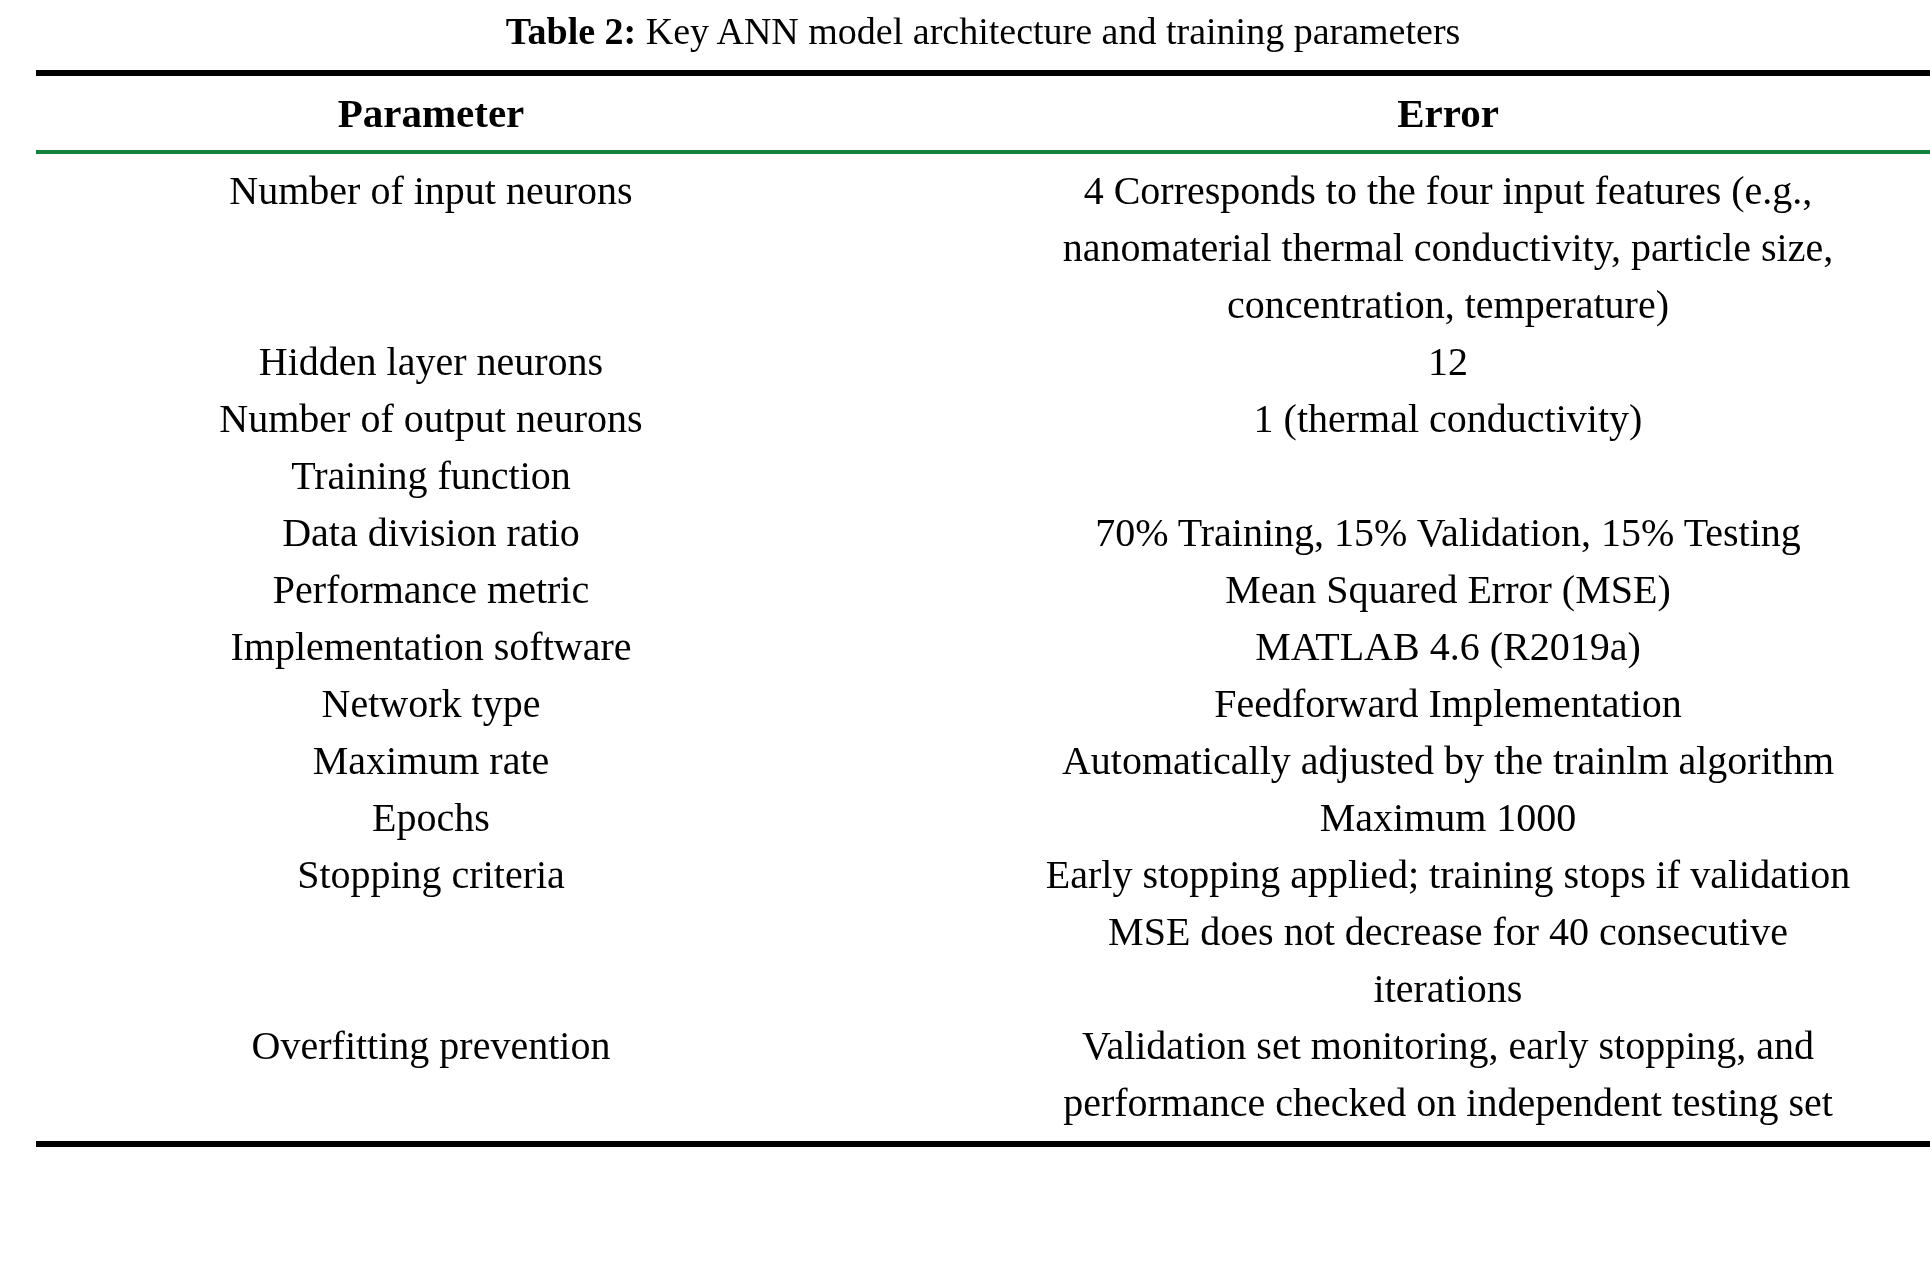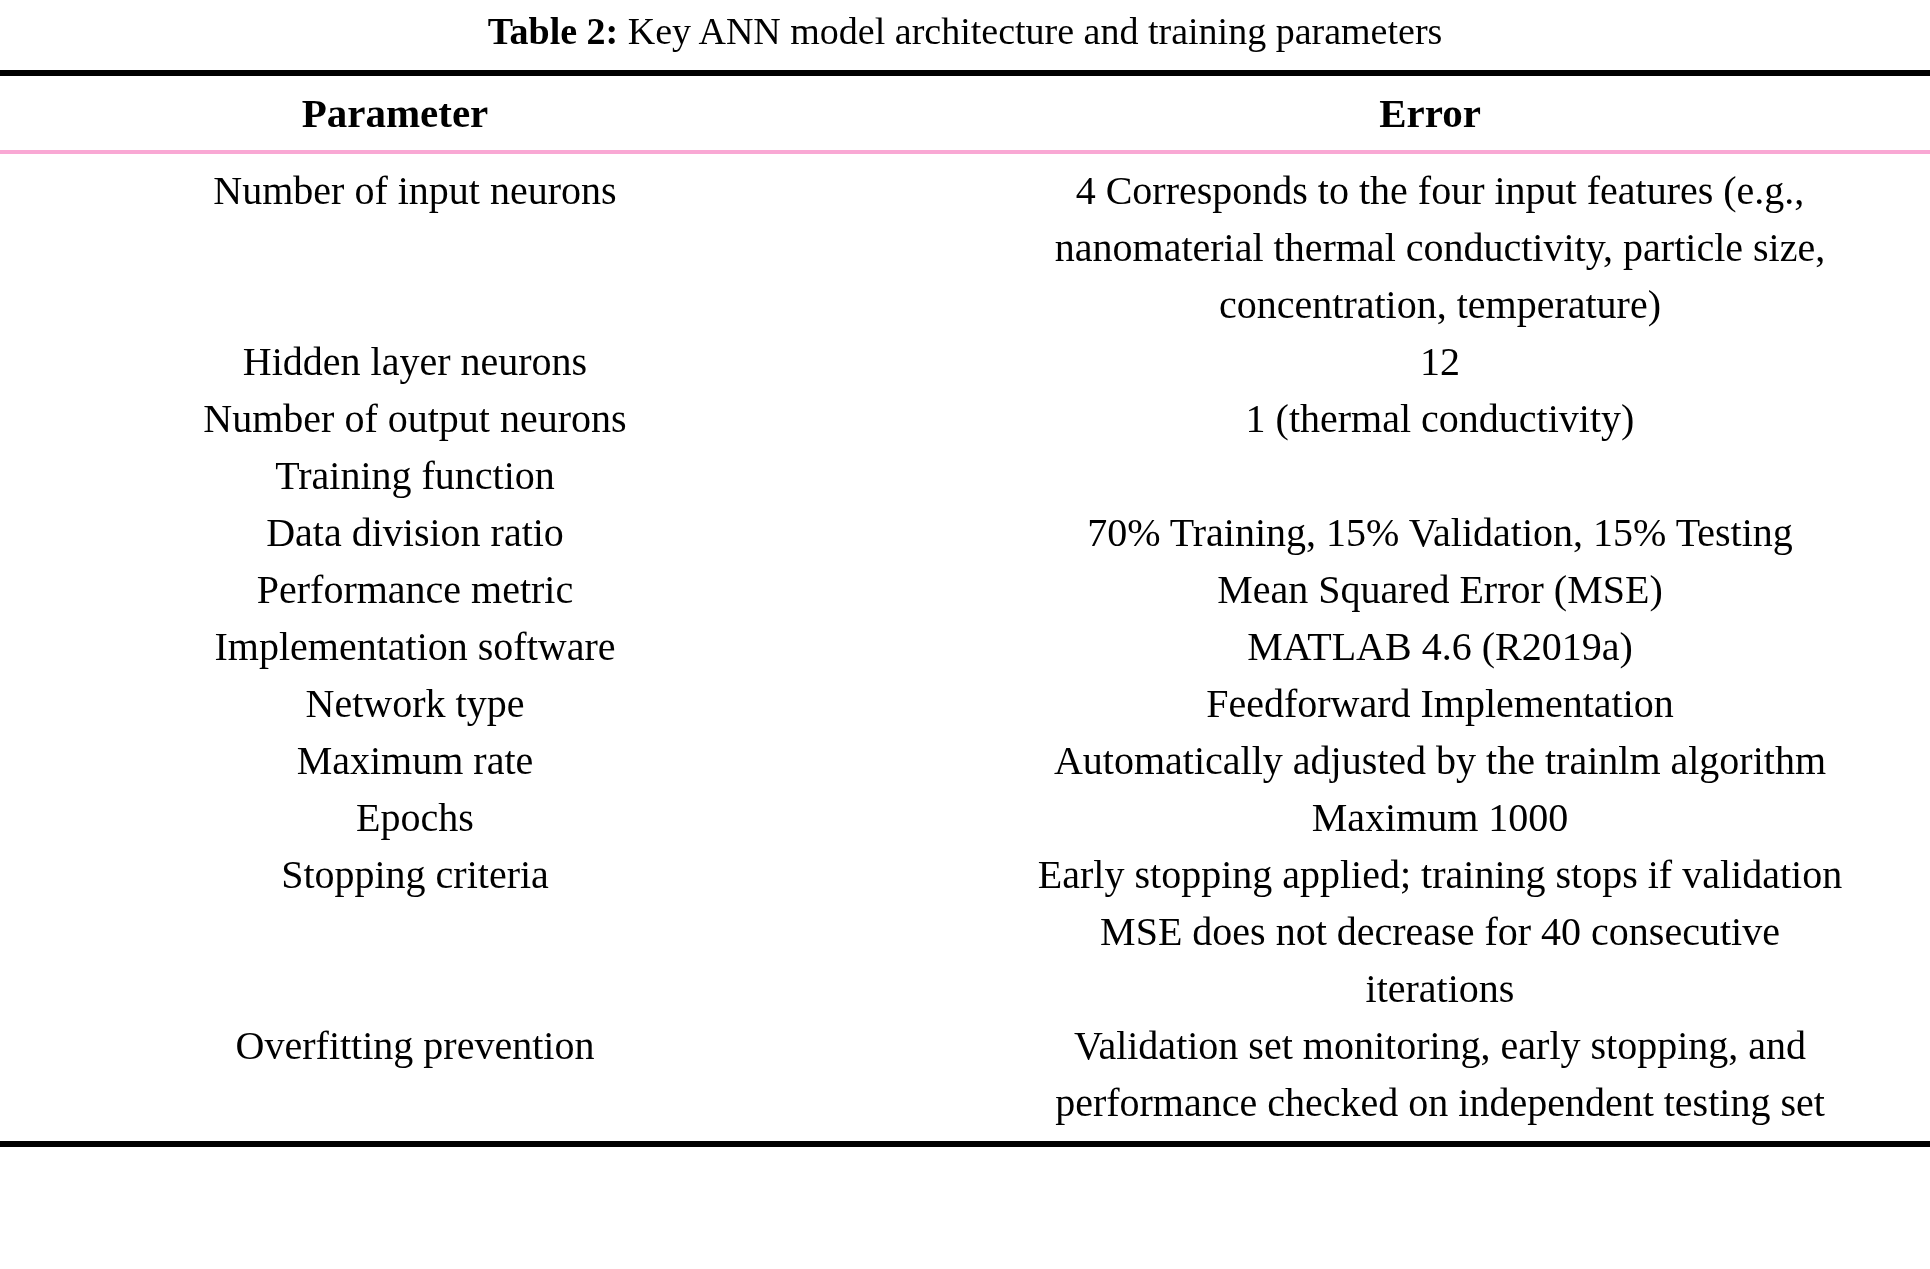--- a/index.html
+++ b/index.html
@@ -8,20 +8,21 @@
     background: #ffffff;
   }
   .page {
     width: 1930px;
     height: 1269px;
     background: #ffffff;
     color: #000000;
     font-family: "Liberation Serif", "DejaVu Serif", serif;
     box-sizing: border-box;
     overflow: hidden;
+    padding-left: 36px;
   }
   .caption {
     height: 70px;
     box-sizing: border-box;
     padding-top: 8px;
     text-align: center;
     font-size: 38px;
     line-height: 46px;
   }
   .caption-label {
@@ -32,30 +33,29 @@
   }
   .table {
     border-top: 6px solid #000000;
     border-bottom: 6px solid #000000;
   }
   .thead {
     display: grid;
     grid-template-columns: 790px 1fr;
     height: 74px;
     align-items: center;
-    border-bottom: 4px solid #f9a8d4;
+    border-bottom: 4px solid #15803d;
     font-weight: bold;
     font-size: 41px;
   }
   .th {
     text-align: center;
   }
   .tbody {
     padding: 8px 0 10px 0;
-    margin-left: 20px;
   }
   .tr {
     display: grid;
     grid-template-columns: 790px 1fr;
     align-items: start;
   }
   .td {
     font-size: 40px;
     line-height: 57px;
     text-align: center;

